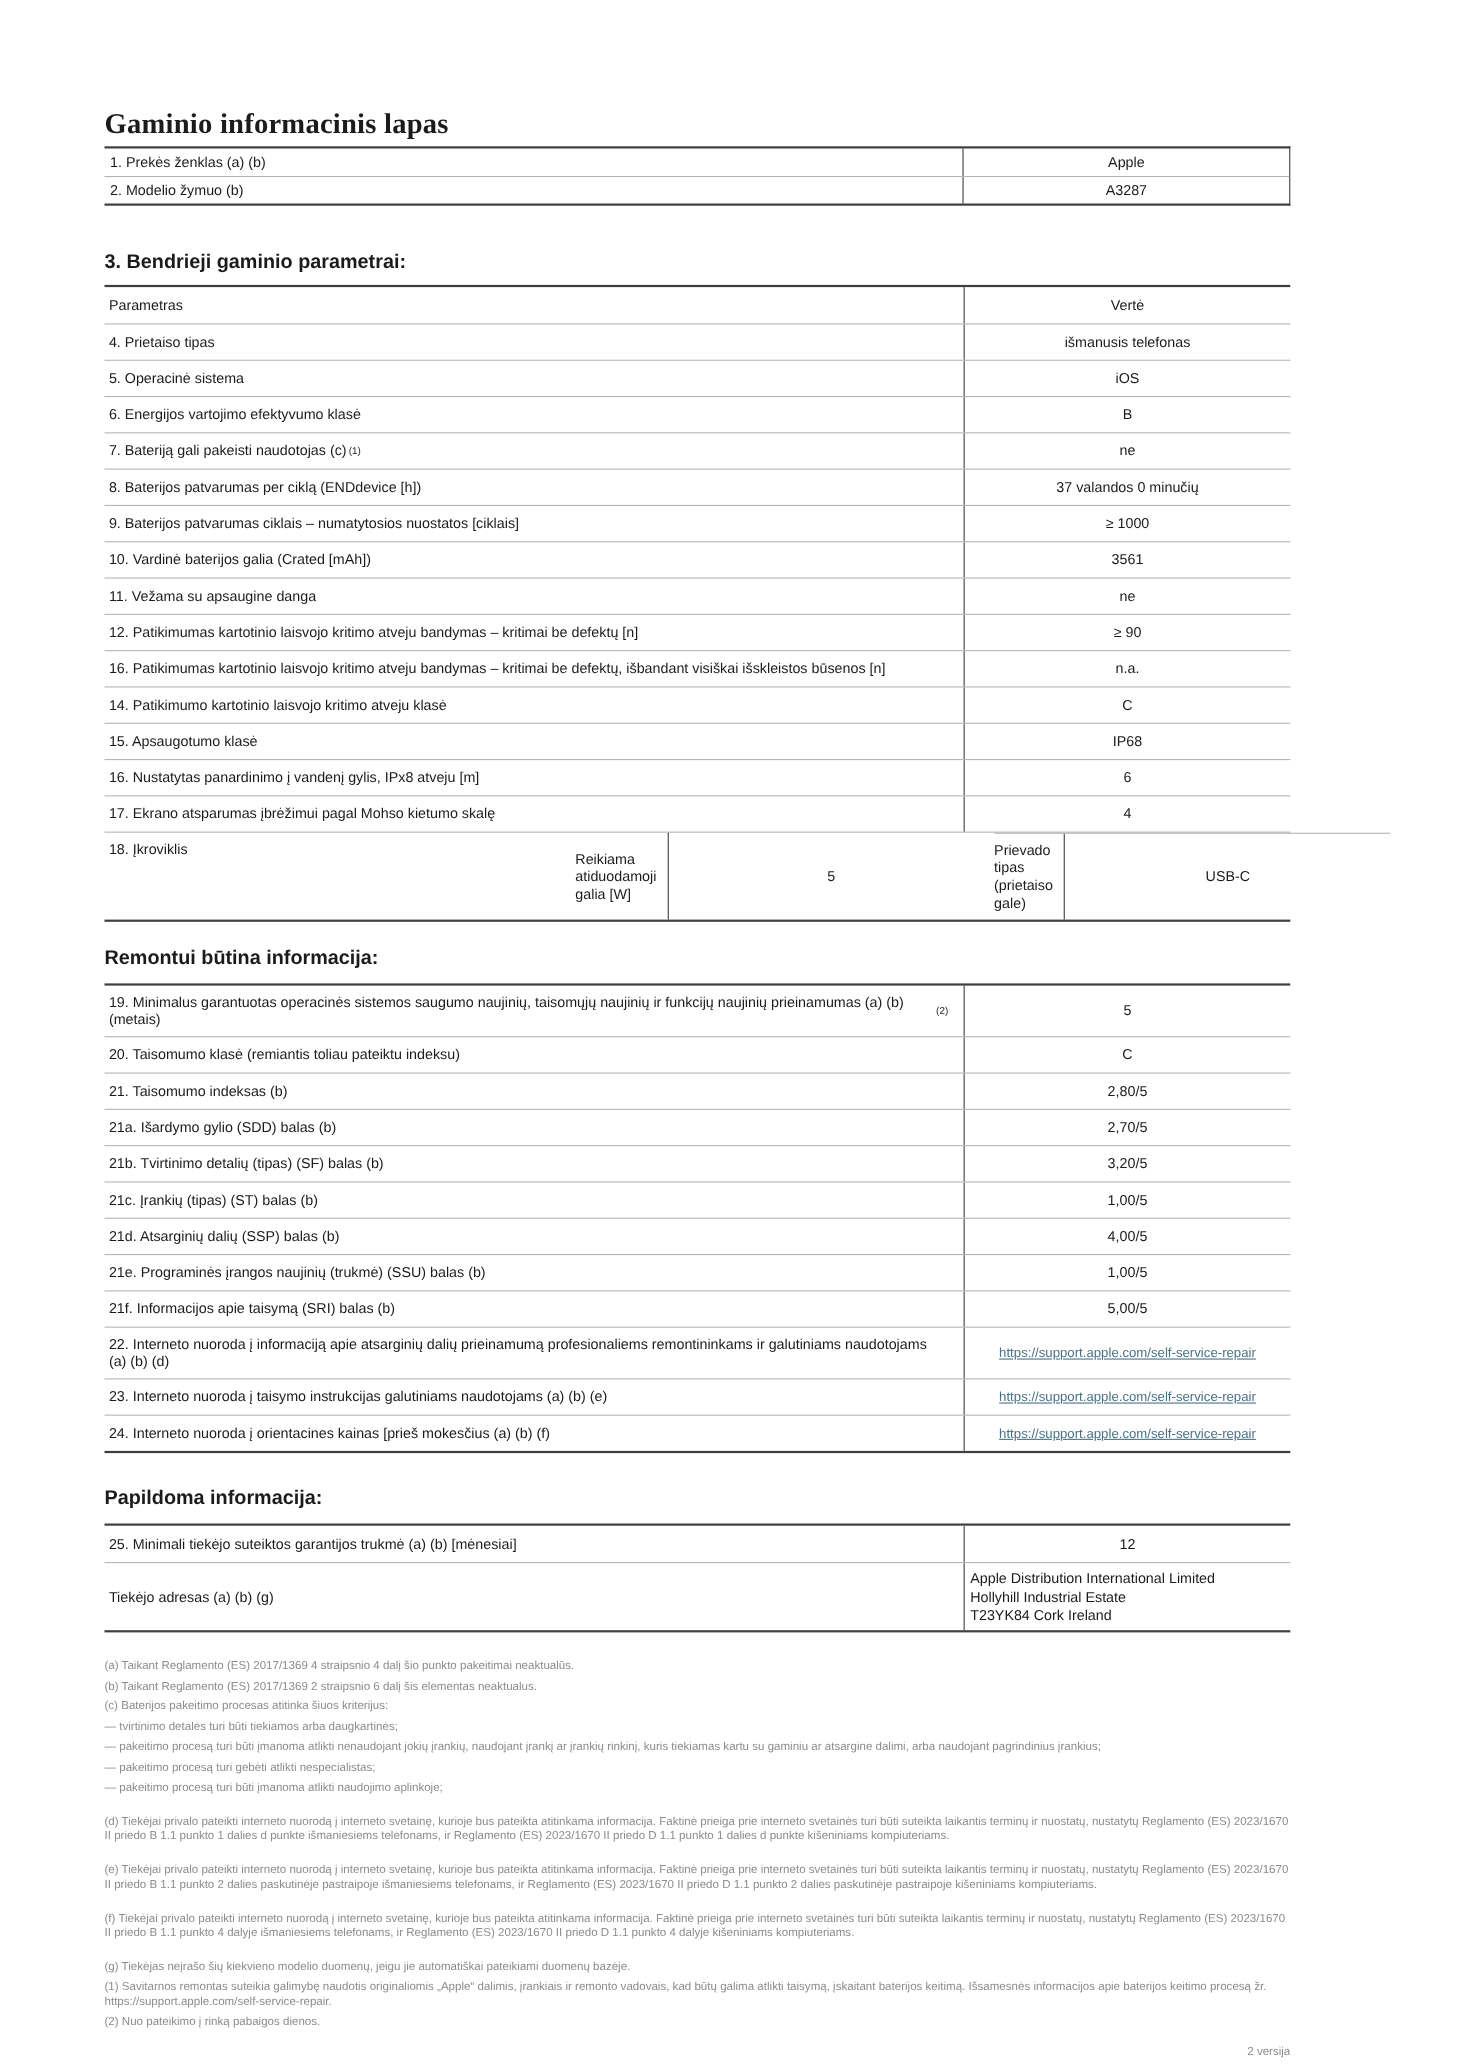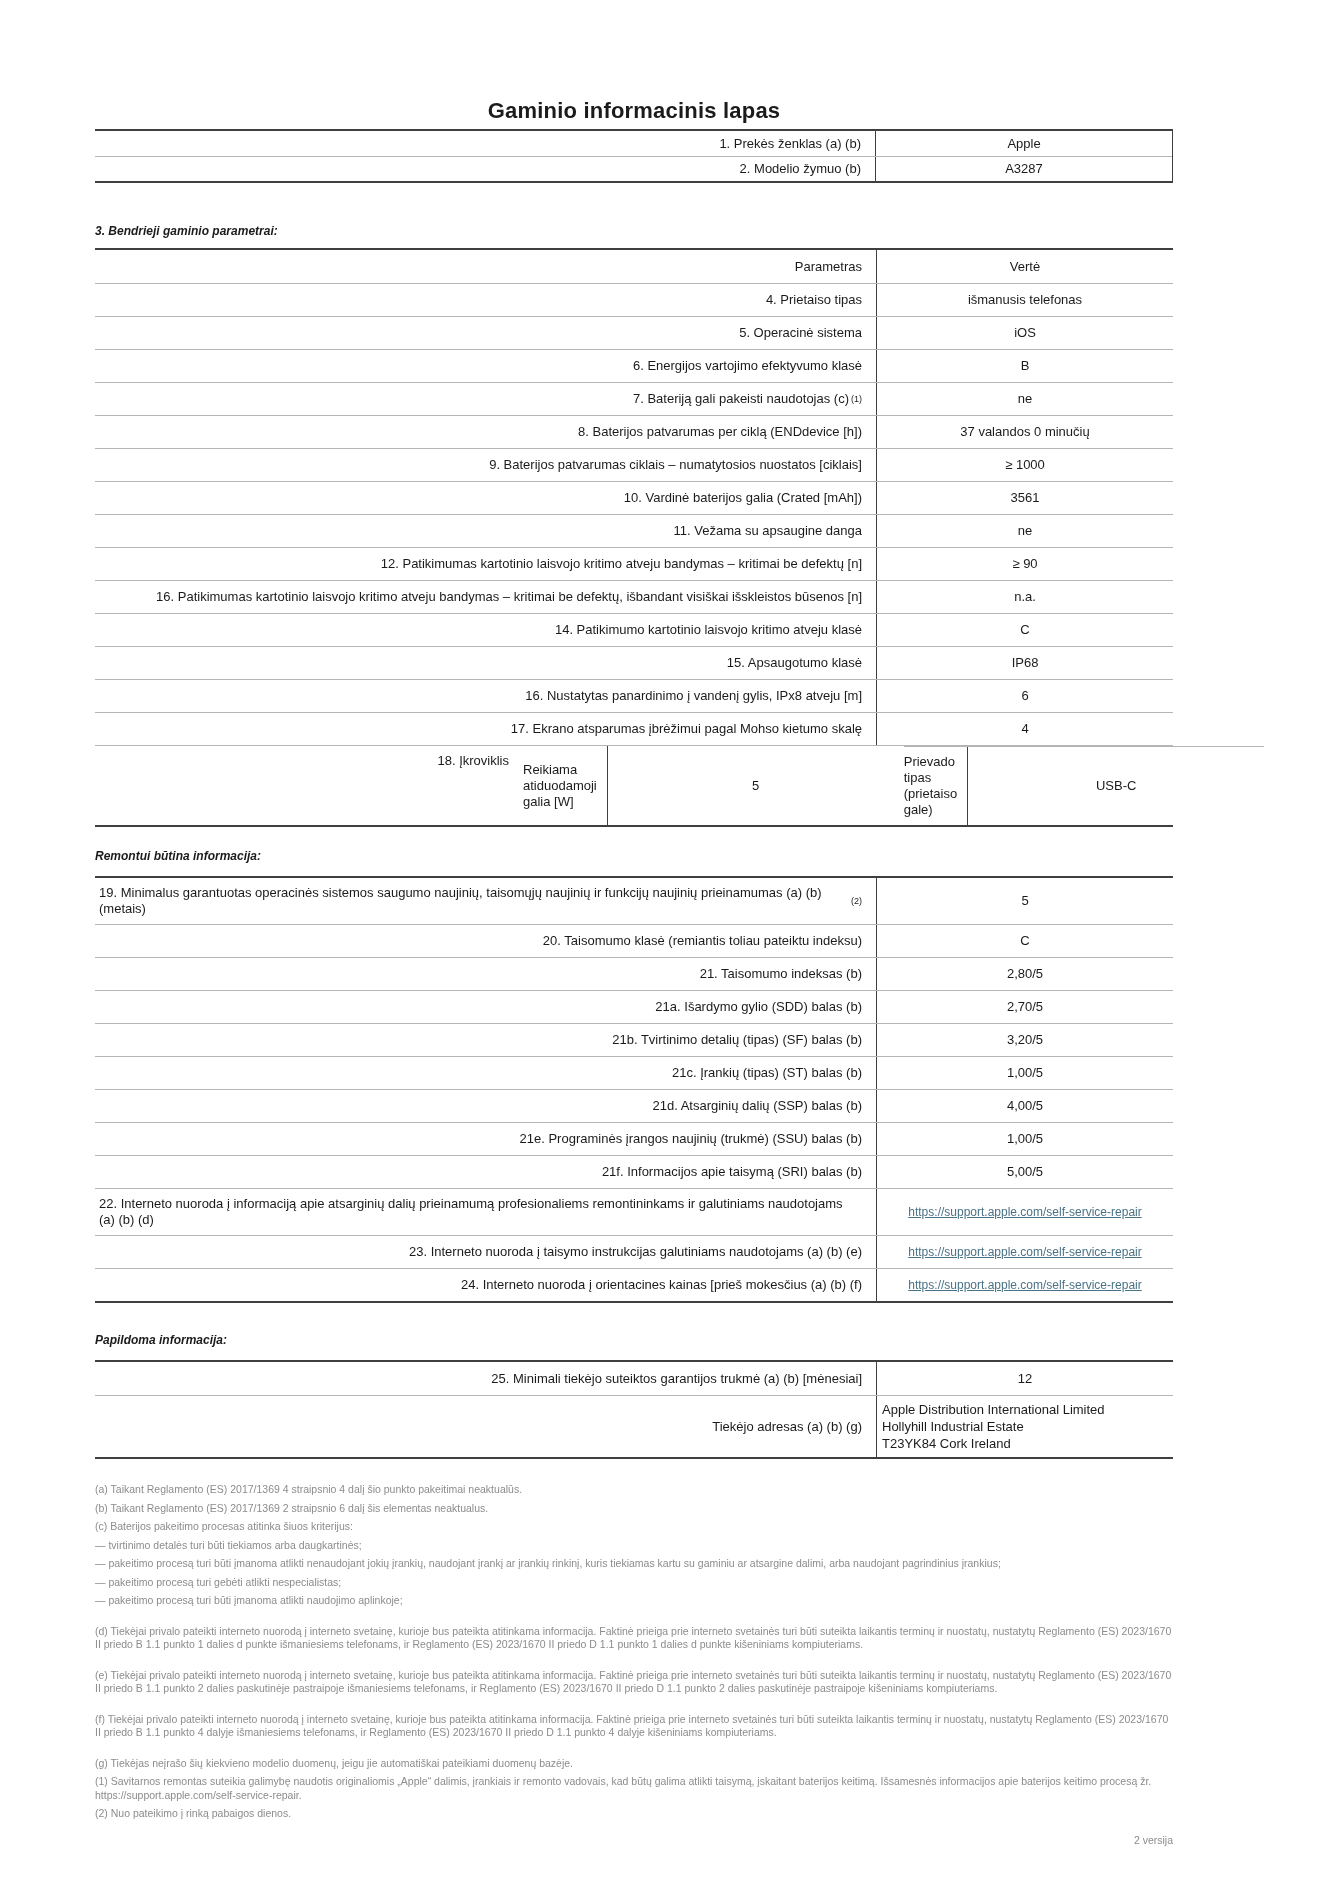--- a/index.html
+++ b/index.html
@@ -21,41 +21,40 @@
     width:1328px;height:1880px;
     background:#ffffff;
     overflow:hidden;
   }
   .content{
     position:absolute;
     left:95px;top:98px;
     width:1078px;
   }
   .doc-title{
-    text-align:center;
-    font-size:22px;
+    font-size:26px;
     font-weight:bold;
     letter-spacing:.2px;
     margin-bottom:5px;
+    font-family:Liberation Serif, serif;
   }
   
   .dtable{
     border-top:2px solid var(--border-strong);
     border-bottom:2px solid var(--border-strong);
     width:100%;
     font-size:13px;
   }
   .trow{display:flex;align-items:stretch;min-height:33px;}
   .trow + .trow, .trow.bt{border-top:1px solid var(--border-light);}
   .cell{display:flex;align-items:center;}
   .cell.label{
     flex:1 1 auto;
     padding:7px 14px 7px 4px;
     line-height:16px;
-    justify-content:flex-end;
   }
   .cell.value{
     width:297px;flex:0 0 297px;
     border-left:1px solid var(--border-strong);
     justify-content:center;
     text-align:center;
     padding:7px 6px;
     line-height:16px;
   }
   sup.fnref{font-size:9px;line-height:0;vertical-align:super;margin-left:2px;}
@@ -83,25 +82,24 @@
   .cell.value.addr{
     flex-direction:column;
     align-items:flex-start;
     justify-content:center;
     text-align:left;
     padding:5px 4px 5px 5px;
     line-height:17px;
   }
   
   .section-heading{
-    font-size:12px;
+    font-size:18px;
     font-weight:bold;
     margin-top:41px;
     margin-bottom:10px;
-    font-style:italic;
   }
   .section-heading.mid{margin-top:22px;margin-bottom:13px;}
   .section-heading.small{margin-top:30px;margin-bottom:13px;}
   
   .footnotes{margin-top:24px;color:var(--footnote-text);font-size:10.5px;}
   .footnote{line-height:13.5px;margin-top:5px;}
   .footnote.spaced{margin-top:17px;}
   .version{
     margin-top:13px;
     text-align:right;

